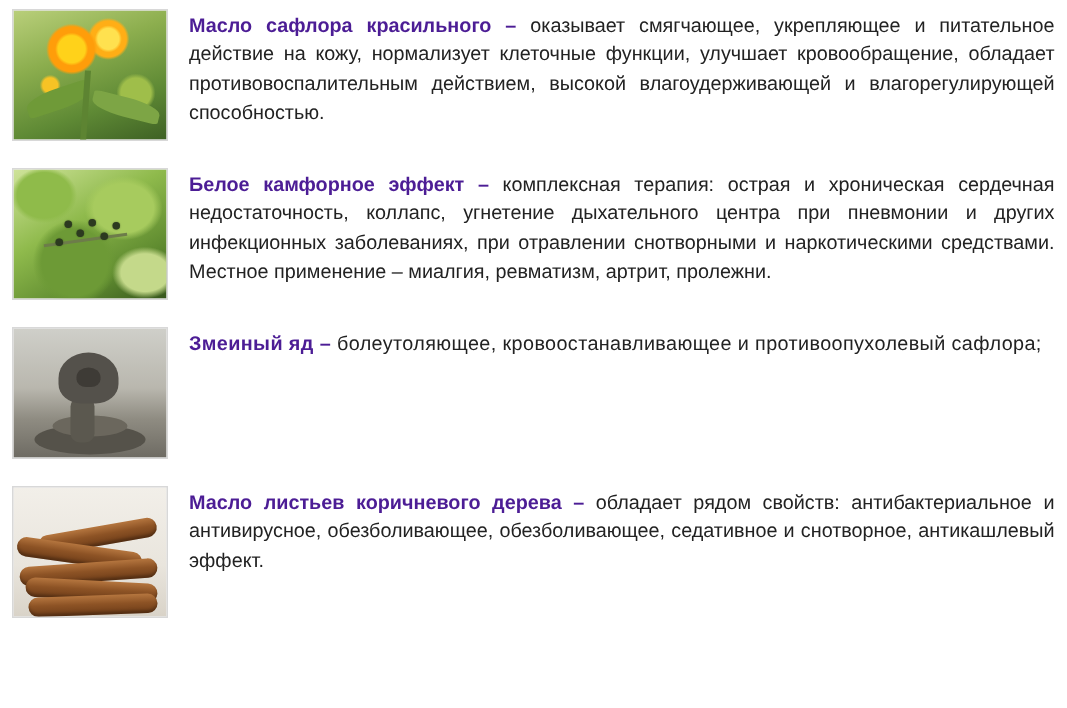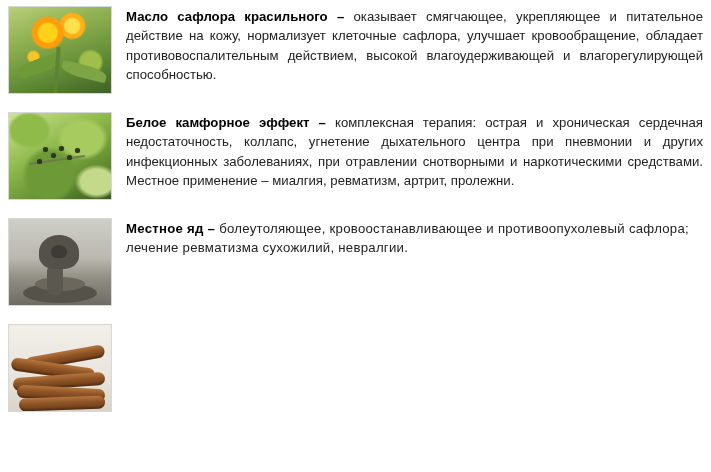--- a/index.html
+++ b/index.html
@@ -39,21 +39,21 @@
   .entry-text {
     flex: 1 1 auto;
     font-size: 13.2px;
     line-height: 1.47;
     text-align: justify;
     padding-top: 1px;
     color: #222222;
   }
   .entry-text b {
     font-weight: bold;
-    color: #000000;
+    color: #4c1d95;
   }
   .wide-space {
     letter-spacing: 0.02em;
   }
 
   
   .img-safflower {
     background:
       radial-gradient(circle at 38% 30%, #ffd21a 0 9px, rgba(255,210,26,0) 11px),
       radial-gradient(circle at 38% 30%, #ff9d0a 0 15px, rgba(255,157,10,0) 17px),
@@ -198,21 +198,21 @@
 
 <div class="page">
 
   <div class="entry">
     <div class="thumb img-safflower">
       <div class="leaf1"></div>
       <div class="leaf2"></div>
       <div class="stem"></div>
     </div>
     <div class="entry-text">
-      <b>Масло сафлора красильного –</b><span> оказывает смягчающее, укрепляющее и питательное действие на кожу, нормализует клеточные сафлора, улучшает кровообращение, обладает противовоспалительным действием, высокой влагоудерживающей и влагорегулирующей способностью.</span>
+      <b>Масло сафлора красильного –</b><span> оказывает смягчающее, укрепляющее и питательное действие на кожу, нормализует клеточные функции, улучшает кровообращение, обладает противовоспалительным действием, высокой влагоудерживающей и влагорегулирующей способностью.</span>
     </div>
   </div>
 
   <div class="entry">
     <div class="thumb img-camphor">
       <div class="twig"></div>
       <div class="berry b1"></div>
       <div class="berry b2"></div>
       <div class="berry b3"></div>
       <div class="berry b4"></div>
@@ -226,28 +226,30 @@
 
   <div class="entry">
     <div class="thumb img-snake">
       <div class="coil"></div>
       <div class="coil2"></div>
       <div class="body"></div>
       <div class="hood"></div>
       <div class="head"></div>
     </div>
     <div class="entry-text wide-space">
-      <b>Местное   яд   –</b><span>   болеутоляющее,      кровоостанавливающее   и противоопухолевый сафлора;</span><br>
-      <span>лечение ревматизма сухожилий, невралгии.</span>
+      <b>Змеиный   яд   –</b><span>   болеутоляющее,      кровоостанавливающее   и противоопухолевый сафлора;</span><br>
     </div>
   </div>
 
   <div class="entry">
     <div class="thumb img-cinnamon">
       <div class="stick s4"></div>
       <div class="stick s3"></div>
       <div class="stick s1"></div>
       <div class="stick s2"></div>
       <div class="stick s5"></div>
     </div>
+    <div class="entry-text">
+      <b>Масло листьев коричневого дерева –</b><span> обладает рядом свойств: антибактериальное и антивирусное, обезболивающее, обезболивающее, седативное и снотворное, антикашлевый эффект.</span>
+    </div>
   </div>
 
 </div>
 
 </body></html>

